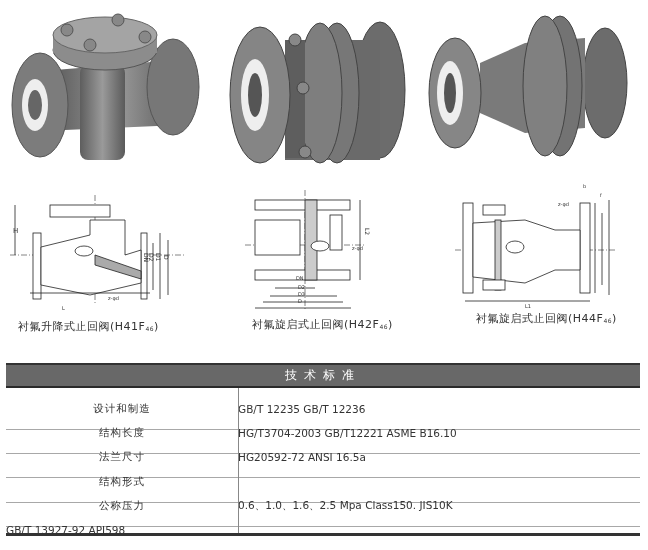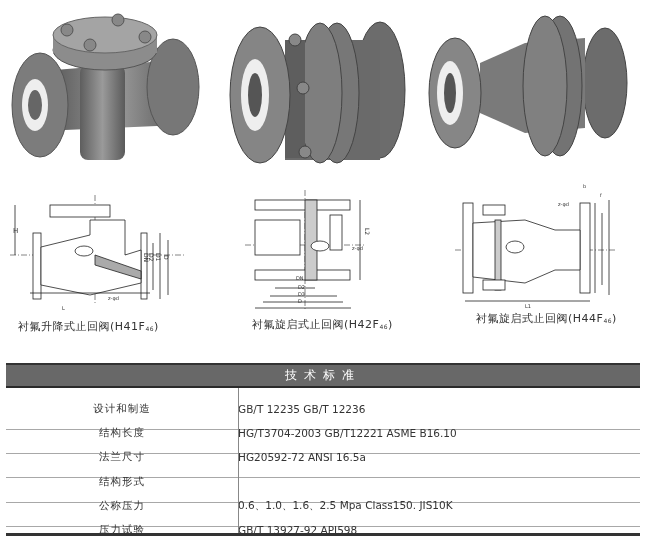--- a/index.html
+++ b/index.html
@@ -163,17 +163,16 @@
   <div class="v">HG20592-72  ANSI 16.5a</div>
 </div>
 <div class="row" style="top:461px">
   <div class="k">结构形式</div>
 </div>
 <div class="row" style="top:485px">
   <div class="k">公称压力</div>
   <div class="v">0.6、1.0、1.6、2.5 Mpa Class150. JIS10K</div>
 </div>
 <div class="row" style="top:509px;border-bottom:none">
-  <div class="k">压力试验</div>
   <div class="v">GB/T 13927-92  API598</div>
 </div>
 <div class="vdiv"></div>
 <div class="bottom-rule"></div>
 
 </body></html>

